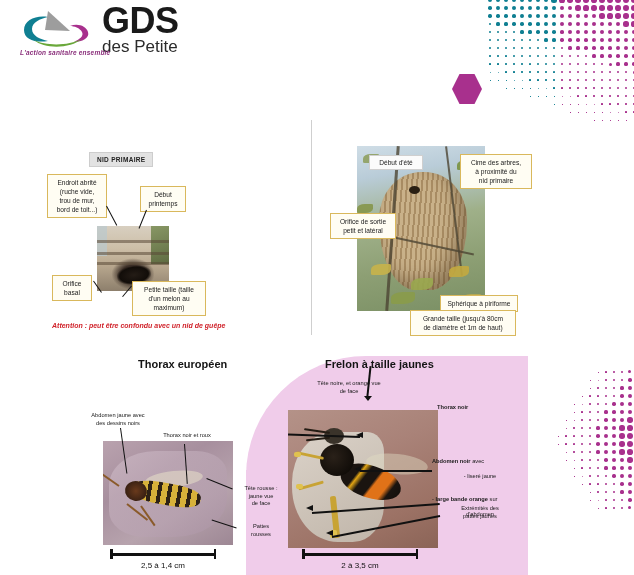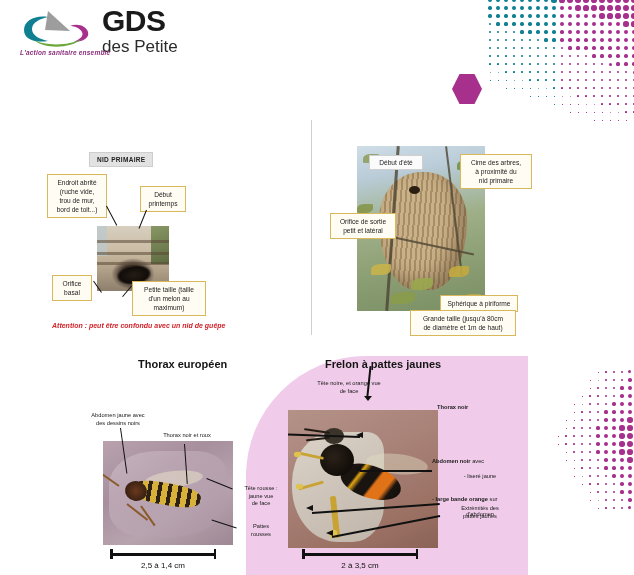--- a/index.html
+++ b/index.html
@@ -14,21 +14,21 @@
 
   
   .halftone { position: absolute; pointer-events: none; }
   .dot { position: absolute; border-radius: 50%; }
 
   
   .logo-wrap { position: absolute; left: 18px; top: 6px; width: 300px; height: 56px; }
   .logo-mark { position: absolute; left: 0; top: 2px; width: 78px; height: 40px; }
   .logo-text { position: absolute; left: 84px; top: 0px; }
   .logo-gds {
-    font-size: 30px; font-weight: bold; color: #1a1a1a;
+    font-size: 36px; font-weight: bold; color: #1a1a1a;
     letter-spacing: -0.5px; line-height: 30px;
   }
   .logo-sav {
     font-size: 17px; color: #2b2b2b; line-height: 19px; margin-top: 1px;
   }
   .logo-slogan {
     position: absolute; left: 2px; top: 43px;
     font-size: 6.5px; font-style: italic; font-weight: bold;
     color: #8a2f7b; letter-spacing: 0.2px;
   }
@@ -800,21 +800,21 @@
   <div class="cl" style="left:232px; top:489px; height:28px; transform:rotate(112deg);"></div>
   <div class="cl" style="left:236px; top:528px; height:26px; transform:rotate(108deg);"></div>
 
   <div class="scalebar" style="left:110px; top:549px; width:106px;">
     <div class="line"></div>
     <div class="cap l"></div>
     <div class="cap r"></div>
   </div>
   <div class="scale-label" style="left:110px; top:561px; width:106px;">2,5 à 1,4 cm</div>
 
-  <div class="sec-head" id="head-asian">Frelon à pattes jaunes</div>
+  <div class="sec-head" id="head-asian">Frelon à taille jaunes</div>
 
   <div class="anno" style="left:296px; top:380px; width:106px;">Tête noire, et orange vue
 de face</div>
 
   <div class="photo" id="photo-asian">
     <div class="stone"></div>
     <div class="awing"></div>
     <div class="abody"></div>
     <div class="athorax"></div>
     <div class="ahead"></div>

